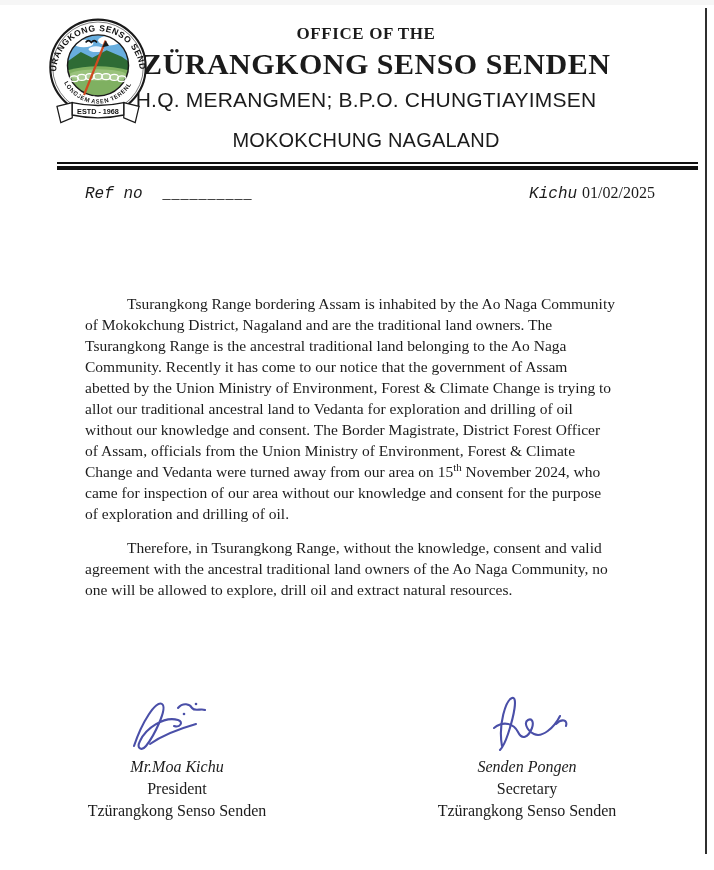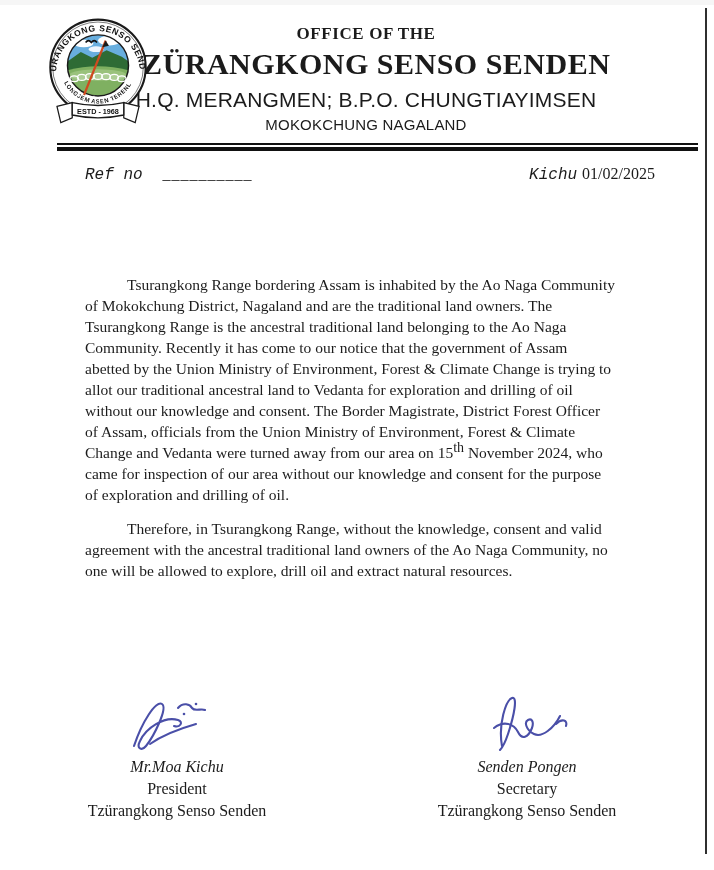--- a/index.html
+++ b/index.html
@@ -13,21 +13,21 @@
   }
   .top-strip{position:absolute;top:0;left:0;width:714px;height:5px;background:#f6f6f6;}
   .edge-line{position:absolute;top:8px;left:705px;width:2px;height:846px;background:#2f2f2f;}
 
   
   .header{position:relative;padding-top:24px;text-align:center;padding-left:18px;}
   .logo-wrap{position:absolute;left:36px;top:12px;width:124px;height:124px;}
   .office-line{font-weight:700;font-size:17px;letter-spacing:0.6px;}
   .org-name{font-weight:700;font-size:30px;letter-spacing:0.5px;margin-top:3px;line-height:34px;}
   .hq-line{font-family:"Liberation Sans", sans-serif;font-size:21px;margin-top:7px;letter-spacing:0.2px;}
-  .place-line{font-family:"Liberation Sans", sans-serif;font-size:15px;margin-top:4px;letter-spacing:0.2px;}
+  .place-line{font-family:"Liberation Sans", sans-serif;font-size:20px;margin-top:17px;letter-spacing:0.2px;}
 
   .rule{margin:10px 0 0 57px;width:641px;}
   .rule .thin{height:2px;background:#111;}
   .rule .gap{height:2px;background:transparent;}
   .rule .thick{height:4px;background:#111;}
 
   
   .ref-row{
     display:flex;justify-content:space-between;
     margin:14px 59px 0 85px;
@@ -36,21 +36,21 @@
   .ref-label,.date-label{font-style:italic;font-weight:700;font-family:Liberation Mono, monospace;}
   .ref-label{font-weight:400;font-style:italic;}
   .date-label{font-weight:400;}
   .ref-value{letter-spacing:1px;margin-left:20px;}
   .date-value{margin-left:5px;}
 
   
   .body-text{margin:90px 0 0 85px;width:575px;font-size:15.5px;line-height:21px;color:#1c1c1c;}
   .para{white-space:nowrap;text-indent:42px;margin:0;}
   .para + .para{margin-top:13px;}
-  .para sup{font-size:14px;line-height:0;}
+  .para sup{font-size:11px;line-height:0;}
 
   
   .sig-row{
     position:absolute;top:692px;left:62px;width:580px;
     display:flex;justify-content:space-between;
   }
   .sig-block{width:230px;text-align:center;font-size:16px;line-height:22px;}
   .sig-scribble{height:62px;display:flex;align-items:flex-end;justify-content:center;}
   .sig-name{margin-top:2px;font-style:italic;}
 </style>

